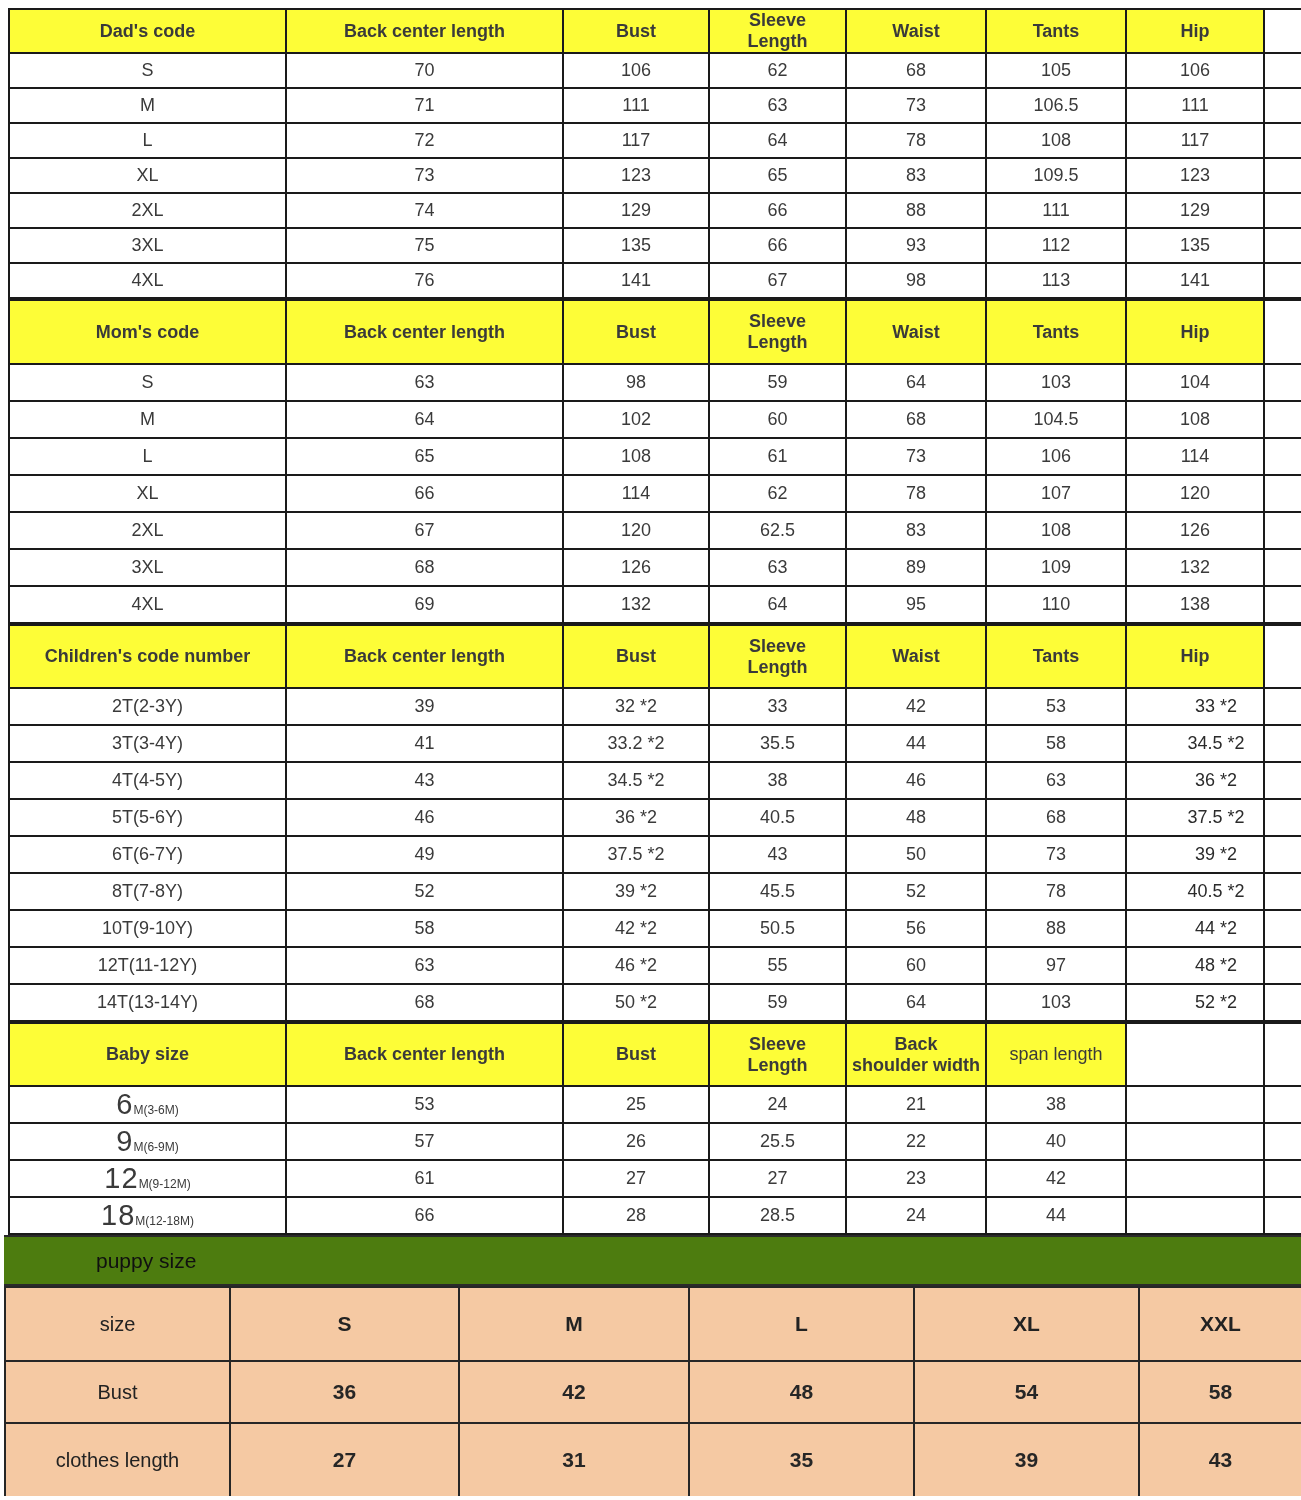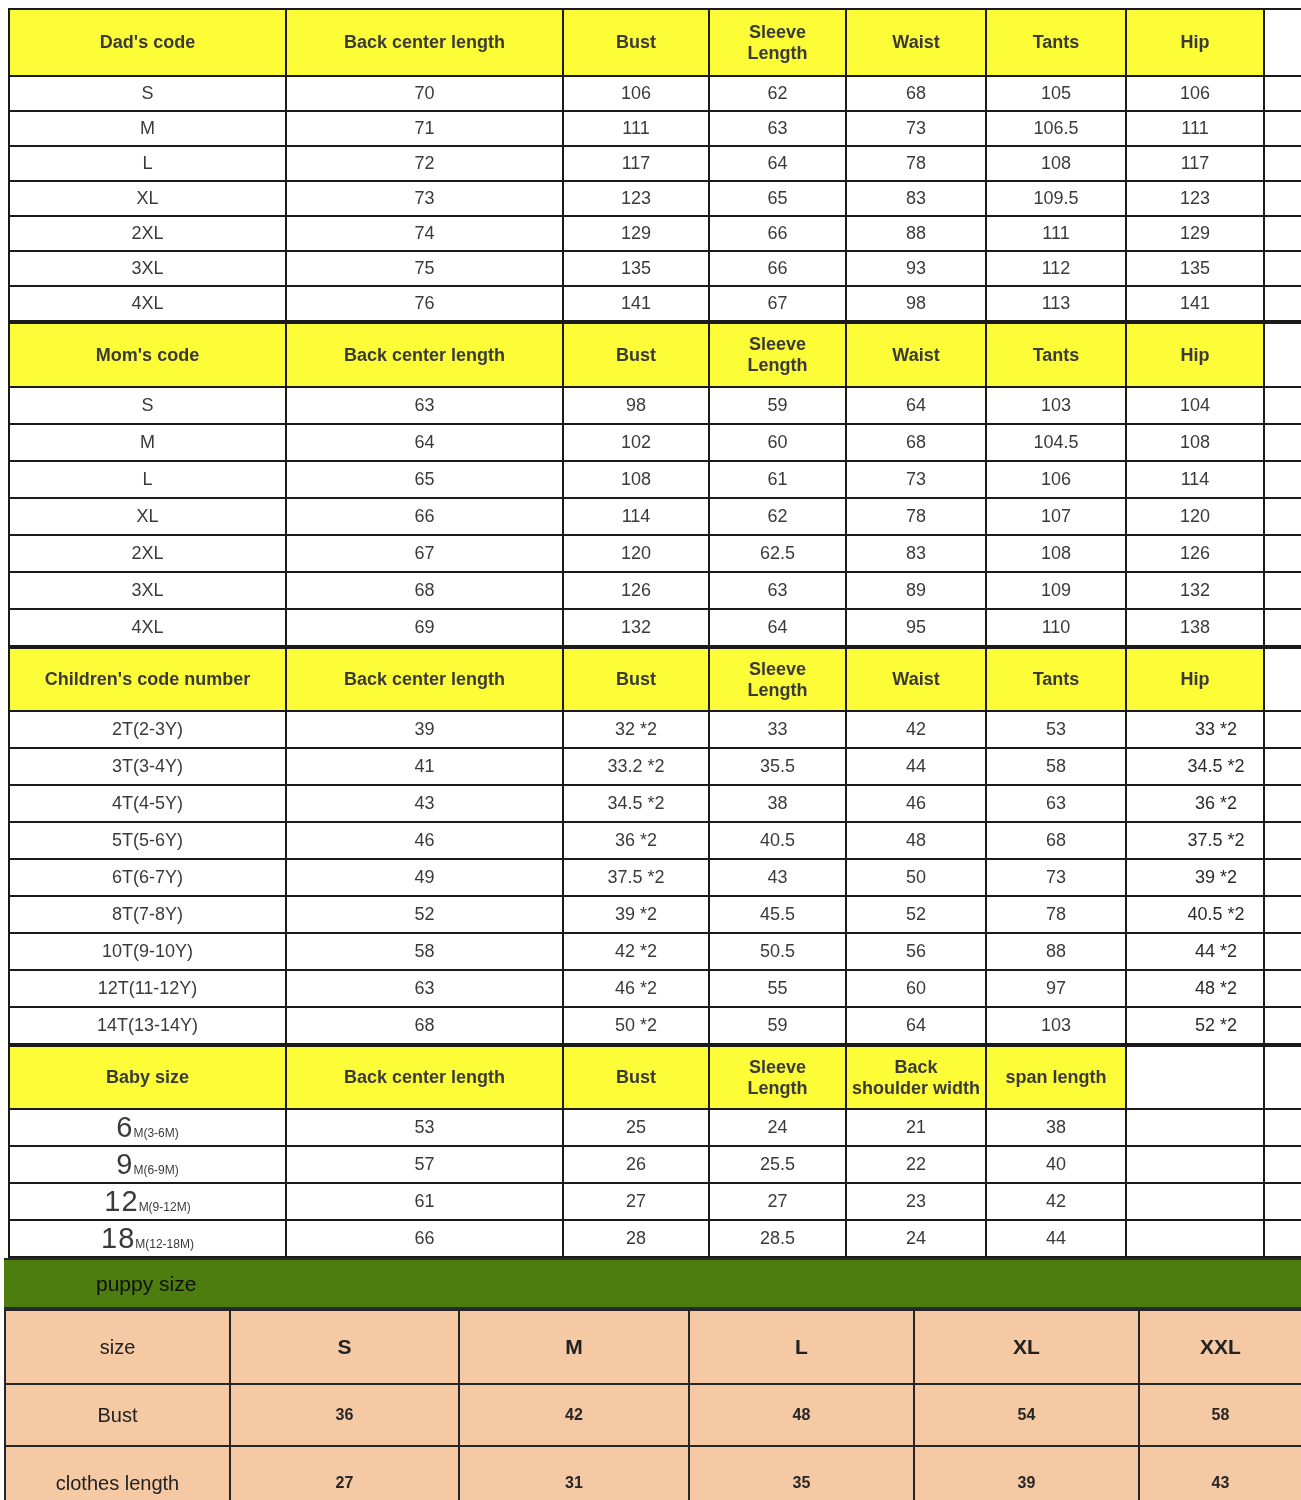--- a/index.html
+++ b/index.html
@@ -6,25 +6,25 @@
   body{width:1301px;height:1500px;overflow:hidden;
        font-family:"Liberation Sans","DejaVu Sans",sans-serif;}
   .wrap{padding:8px 0 0 8px;}
 
   table.grid{border-collapse:collapse;table-layout:fixed;width:1293px;}
   table.grid td{border:2px solid #1a1a1a;text-align:center;vertical-align:middle;
                 font-size:18px;color:#3a3a3a;padding:0;overflow:hidden;}
   td.yh{background:#fdfd37;font-weight:bold;font-size:20px;color:#141414;}
   .two{white-space:pre-line;line-height:1.15;}
   td.bsw{font-size:17px;}
-  td.spl{font-weight:bold;}
+  td.spl{font-weight:normal;}
   td.mg{border:none;border-bottom:1px solid #cccccc;border-right:1px solid #cccccc;background:#fff;}
   td.hipempty{border:none;border-bottom:1px solid #cccccc;border-right:1px solid #cccccc;background:#fff;}
 
-  .dad tr{height:35px;}      .dad tr.head{height:67px;}
+  .dad tr{height:35px;}      .dad tr.head{height:44px;}
   .mom tr{height:37px;}      .mom tr.head{height:64px;margin-left:21px;}
   .children tr{height:37px;} .children tr.head{height:63px;}
   .baby tr{height:37px;}     .baby tr.head{height:63px;}
 
   .t-blue td{color:#4a8ccd;}
   .t-navy td{color:#35496d;}
   .t-red td{color:#e7312a;}
   .children td.hipb{color:#2b2b2b;padding-left:42px;}
 
   td.baby-label{text-align:left;padding-left:2px;color:#1f1f1f;}
@@ -36,21 +36,21 @@
   .puppy-bar span{display:inline-block;padding-left:92px;line-height:47px;
                   font-size:21px;color:#101010;}
 
   table.puppy{border-collapse:collapse;table-layout:fixed;width:1297px;margin-left:4px;}
   table.puppy td{border:2px solid #262626;background:#f5c9a3;text-align:center;
                  vertical-align:middle;font-size:20px;color:#222;padding:0;}
   table.puppy tr.p1{height:74px;}
   table.puppy tr.p2{height:62px;}
   table.puppy tr.p3{height:73px;}
   table.puppy tr.p3 td{border-bottom:none;}
-  table.puppy td.pv{font-weight:bold;font-size:16px;color:#262626;}
+  table.puppy td.pv{font-weight:bold;font-size:21px;color:#262626;}
   table.puppy td.ph{font-weight:bold;font-size:21px;}
 </style>
 </head>
 <body>
 
 <div class="wrap">
 
   <table class="grid dad">
     <colgroup>
         <col style="width:277px">

